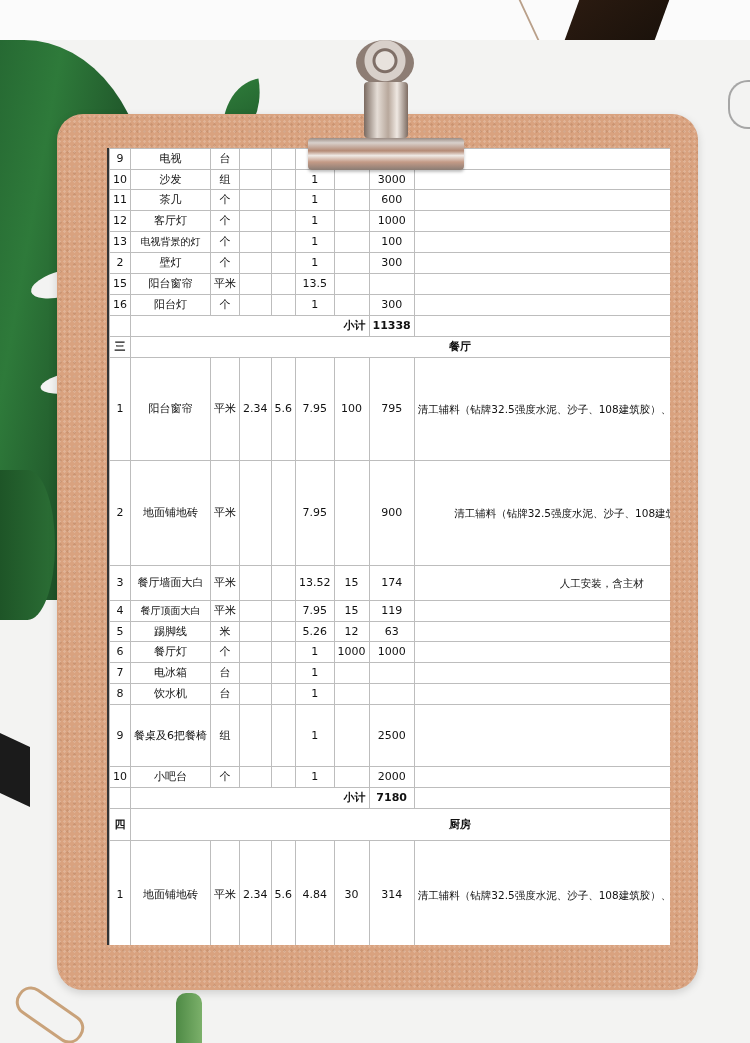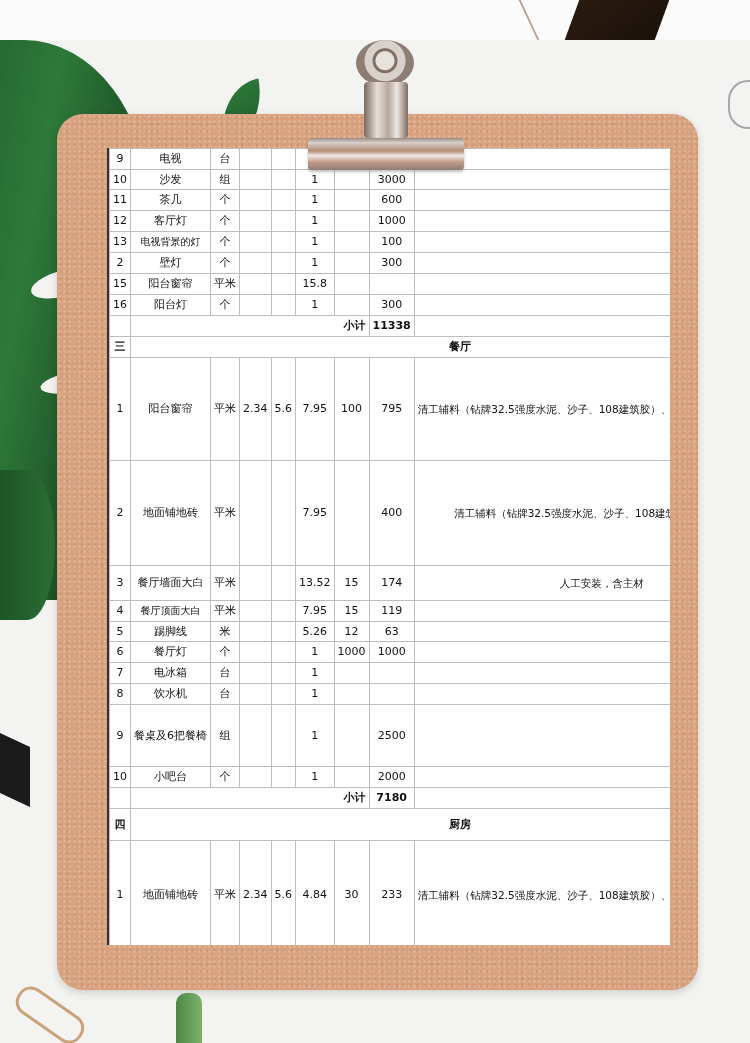--- a/index.html
+++ b/index.html
@@ -200,21 +200,21 @@
           <td class="c"></td>
           <td class="c">300</td>
           <td class="l wrap"></td>
         </tr>
         <tr style="height: 21px;">
           <td class="c">15</td>
           <td class="l">阳台窗帘</td>
           <td class="unitv">平米</td>
           <td class="r"></td>
           <td class="r"></td>
-          <td class="c">15.8</td>
+          <td class="c">13.5</td>
           <td class="c"></td>
           <td class="c"></td>
           <td class="l wrap"></td>
         </tr>
         <tr style="height: 21px;">
           <td class="c">16</td>
           <td class="l">阳台灯</td>
           <td class="c">个</td>
           <td class="r"></td>
           <td class="r"></td>
@@ -245,21 +245,21 @@
           <td class="l wrap">清工辅料（钻牌32.5强度水泥、沙子、108建筑胶）、含主材 4元/块 600*600</td>
         </tr>
         <tr style="height: 105px;">
           <td class="c">2</td>
           <td class="l">地面铺地砖</td>
           <td class="unitv">平米</td>
           <td class="r"></td>
           <td class="r"></td>
           <td class="c">7.95</td>
           <td class="c"></td>
-          <td class="c">400</td>
+          <td class="c">900</td>
           <td class="l wrap">清工辅料（钻牌32.5强度水泥、沙子、108建筑胶）、含主材。</td>
         </tr>
         <tr style="height: 35px;">
           <td class="c">3</td>
           <td class="l">餐厅墙面大白</td>
           <td class="unitv">平米</td>
           <td class="r"></td>
           <td class="r"></td>
           <td class="c">13.52</td>
           <td class="c">15</td>
@@ -354,21 +354,21 @@
           <td class="l bold" colspan="11">厨房</td>
         </tr>
         <tr style="height: 108px;">
           <td class="c">1</td>
           <td class="l">地面铺地砖</td>
           <td class="unitv">平米</td>
           <td class="r">2.34</td>
           <td class="r">5.6</td>
           <td class="c">4.84</td>
           <td class="c">30</td>
-          <td class="c">233</td>
+          <td class="c">314</td>
           <td class="l wrap">清工辅料（钻牌32.5强度水泥、沙子、108建筑胶）、含主材 4元/块 600*600</td>
         </tr>
       </tbody>
   </table>
 </div>
 
 <div class="clip-ring"></div>
 <div class="clip-neck"></div>
 <div class="clip-bar"></div>
 

